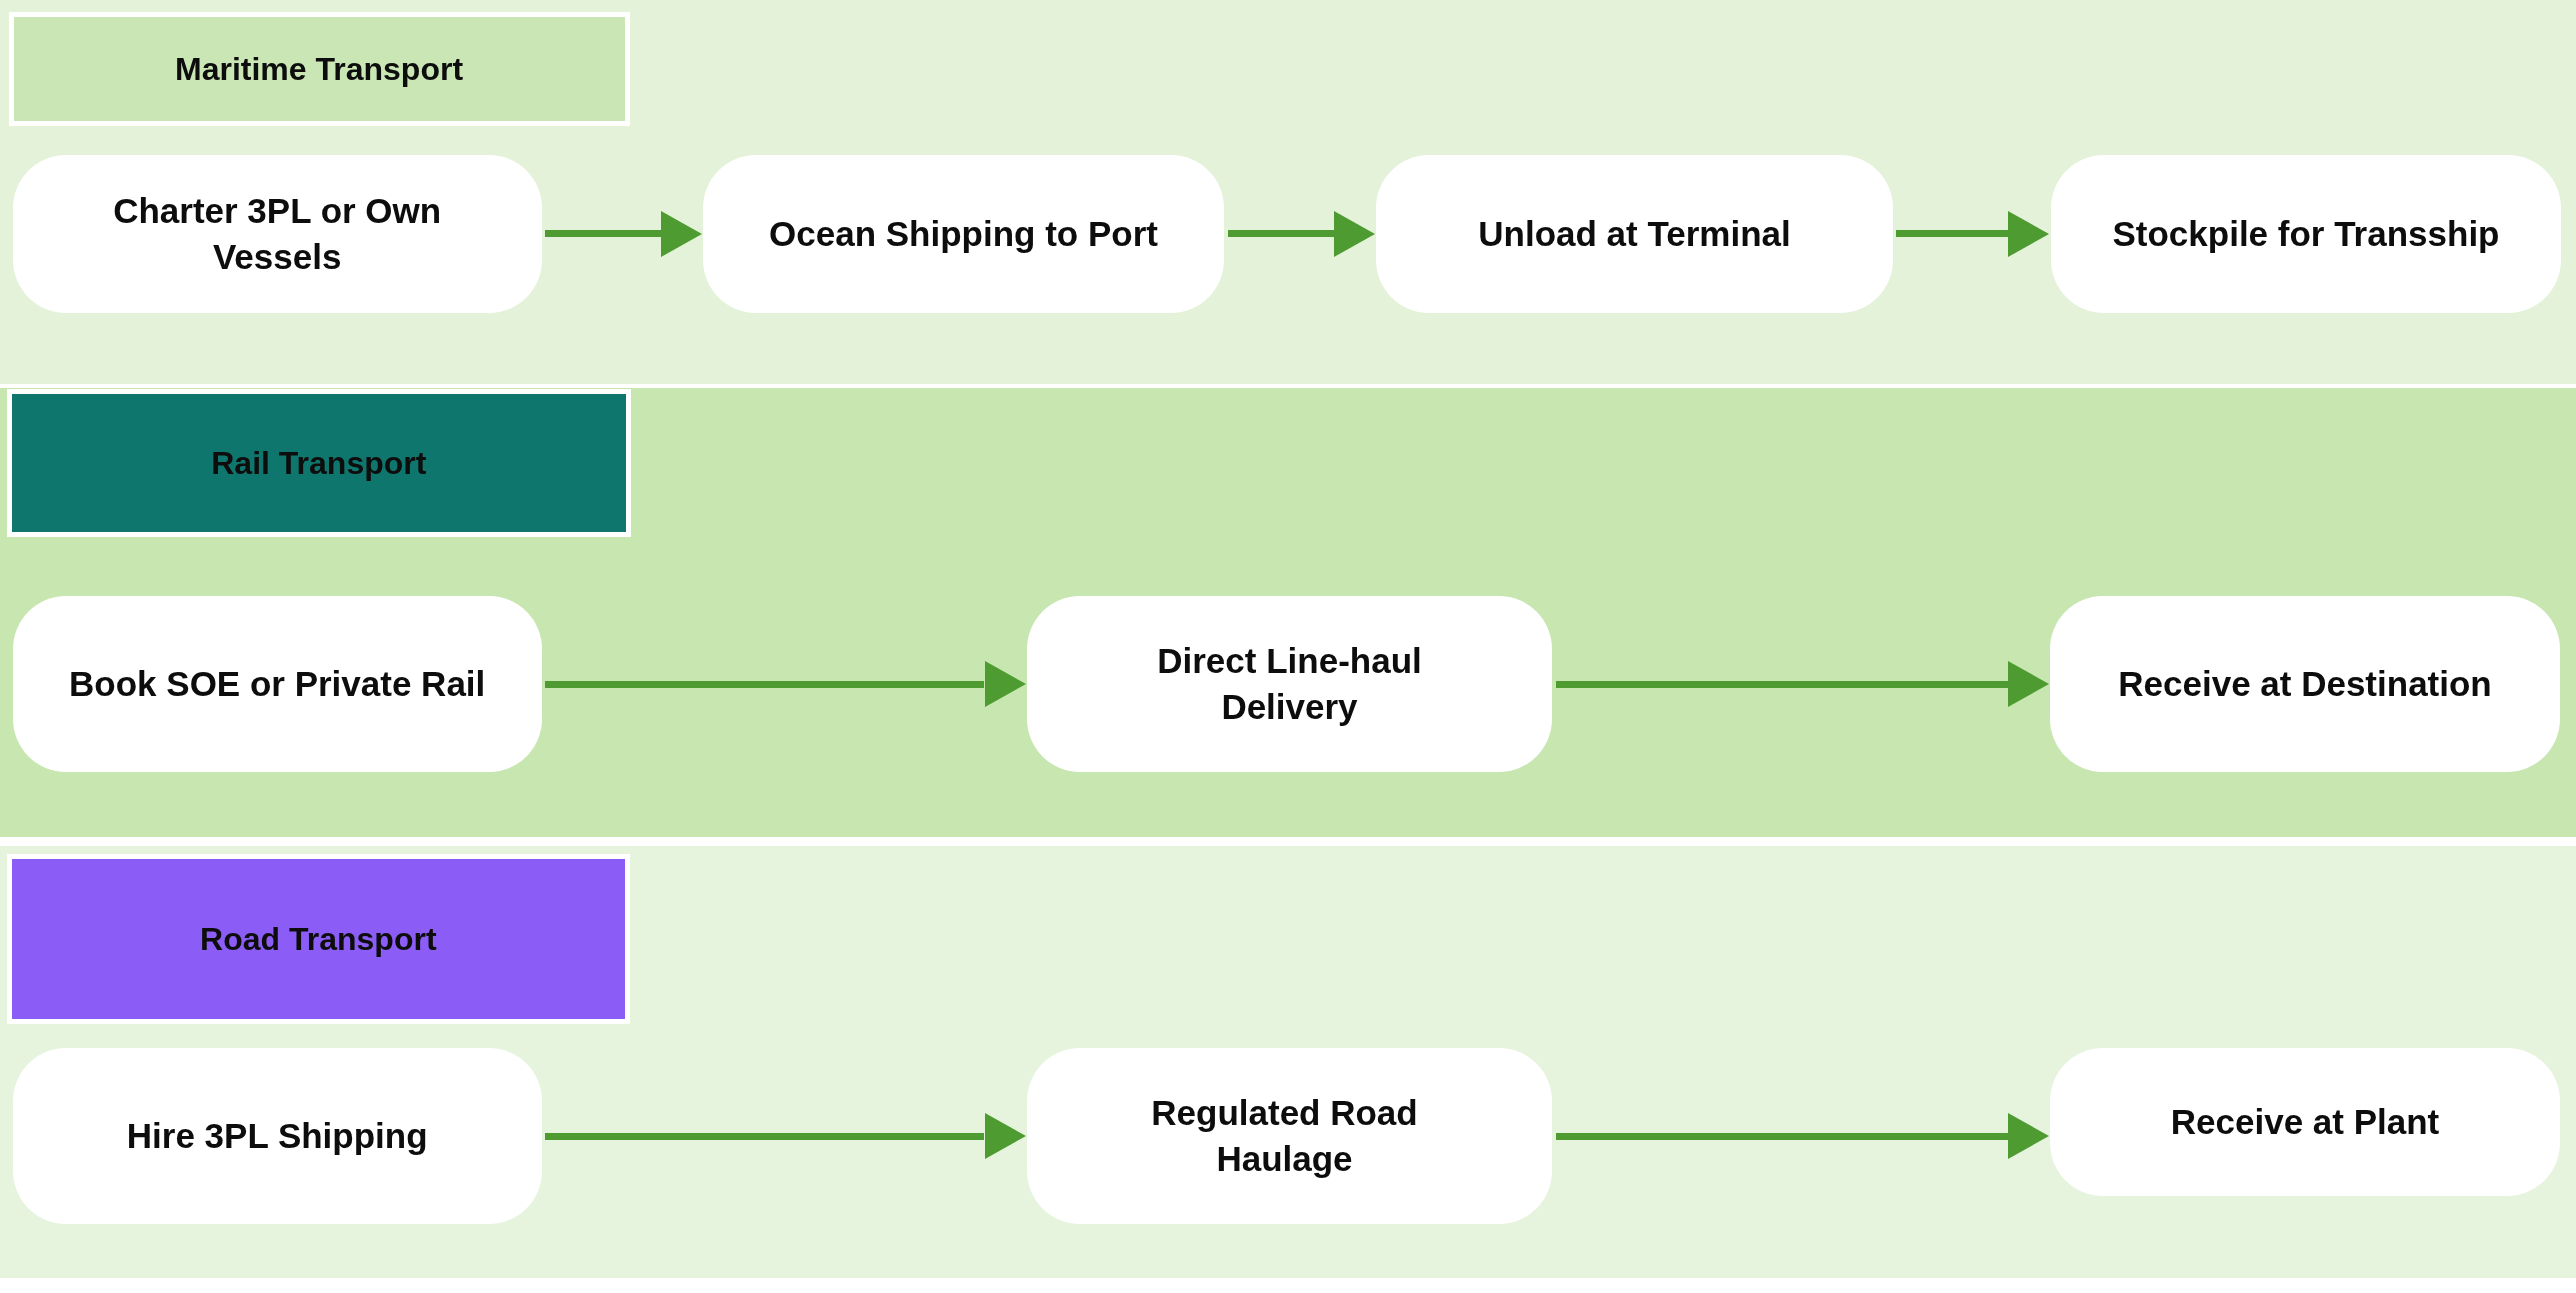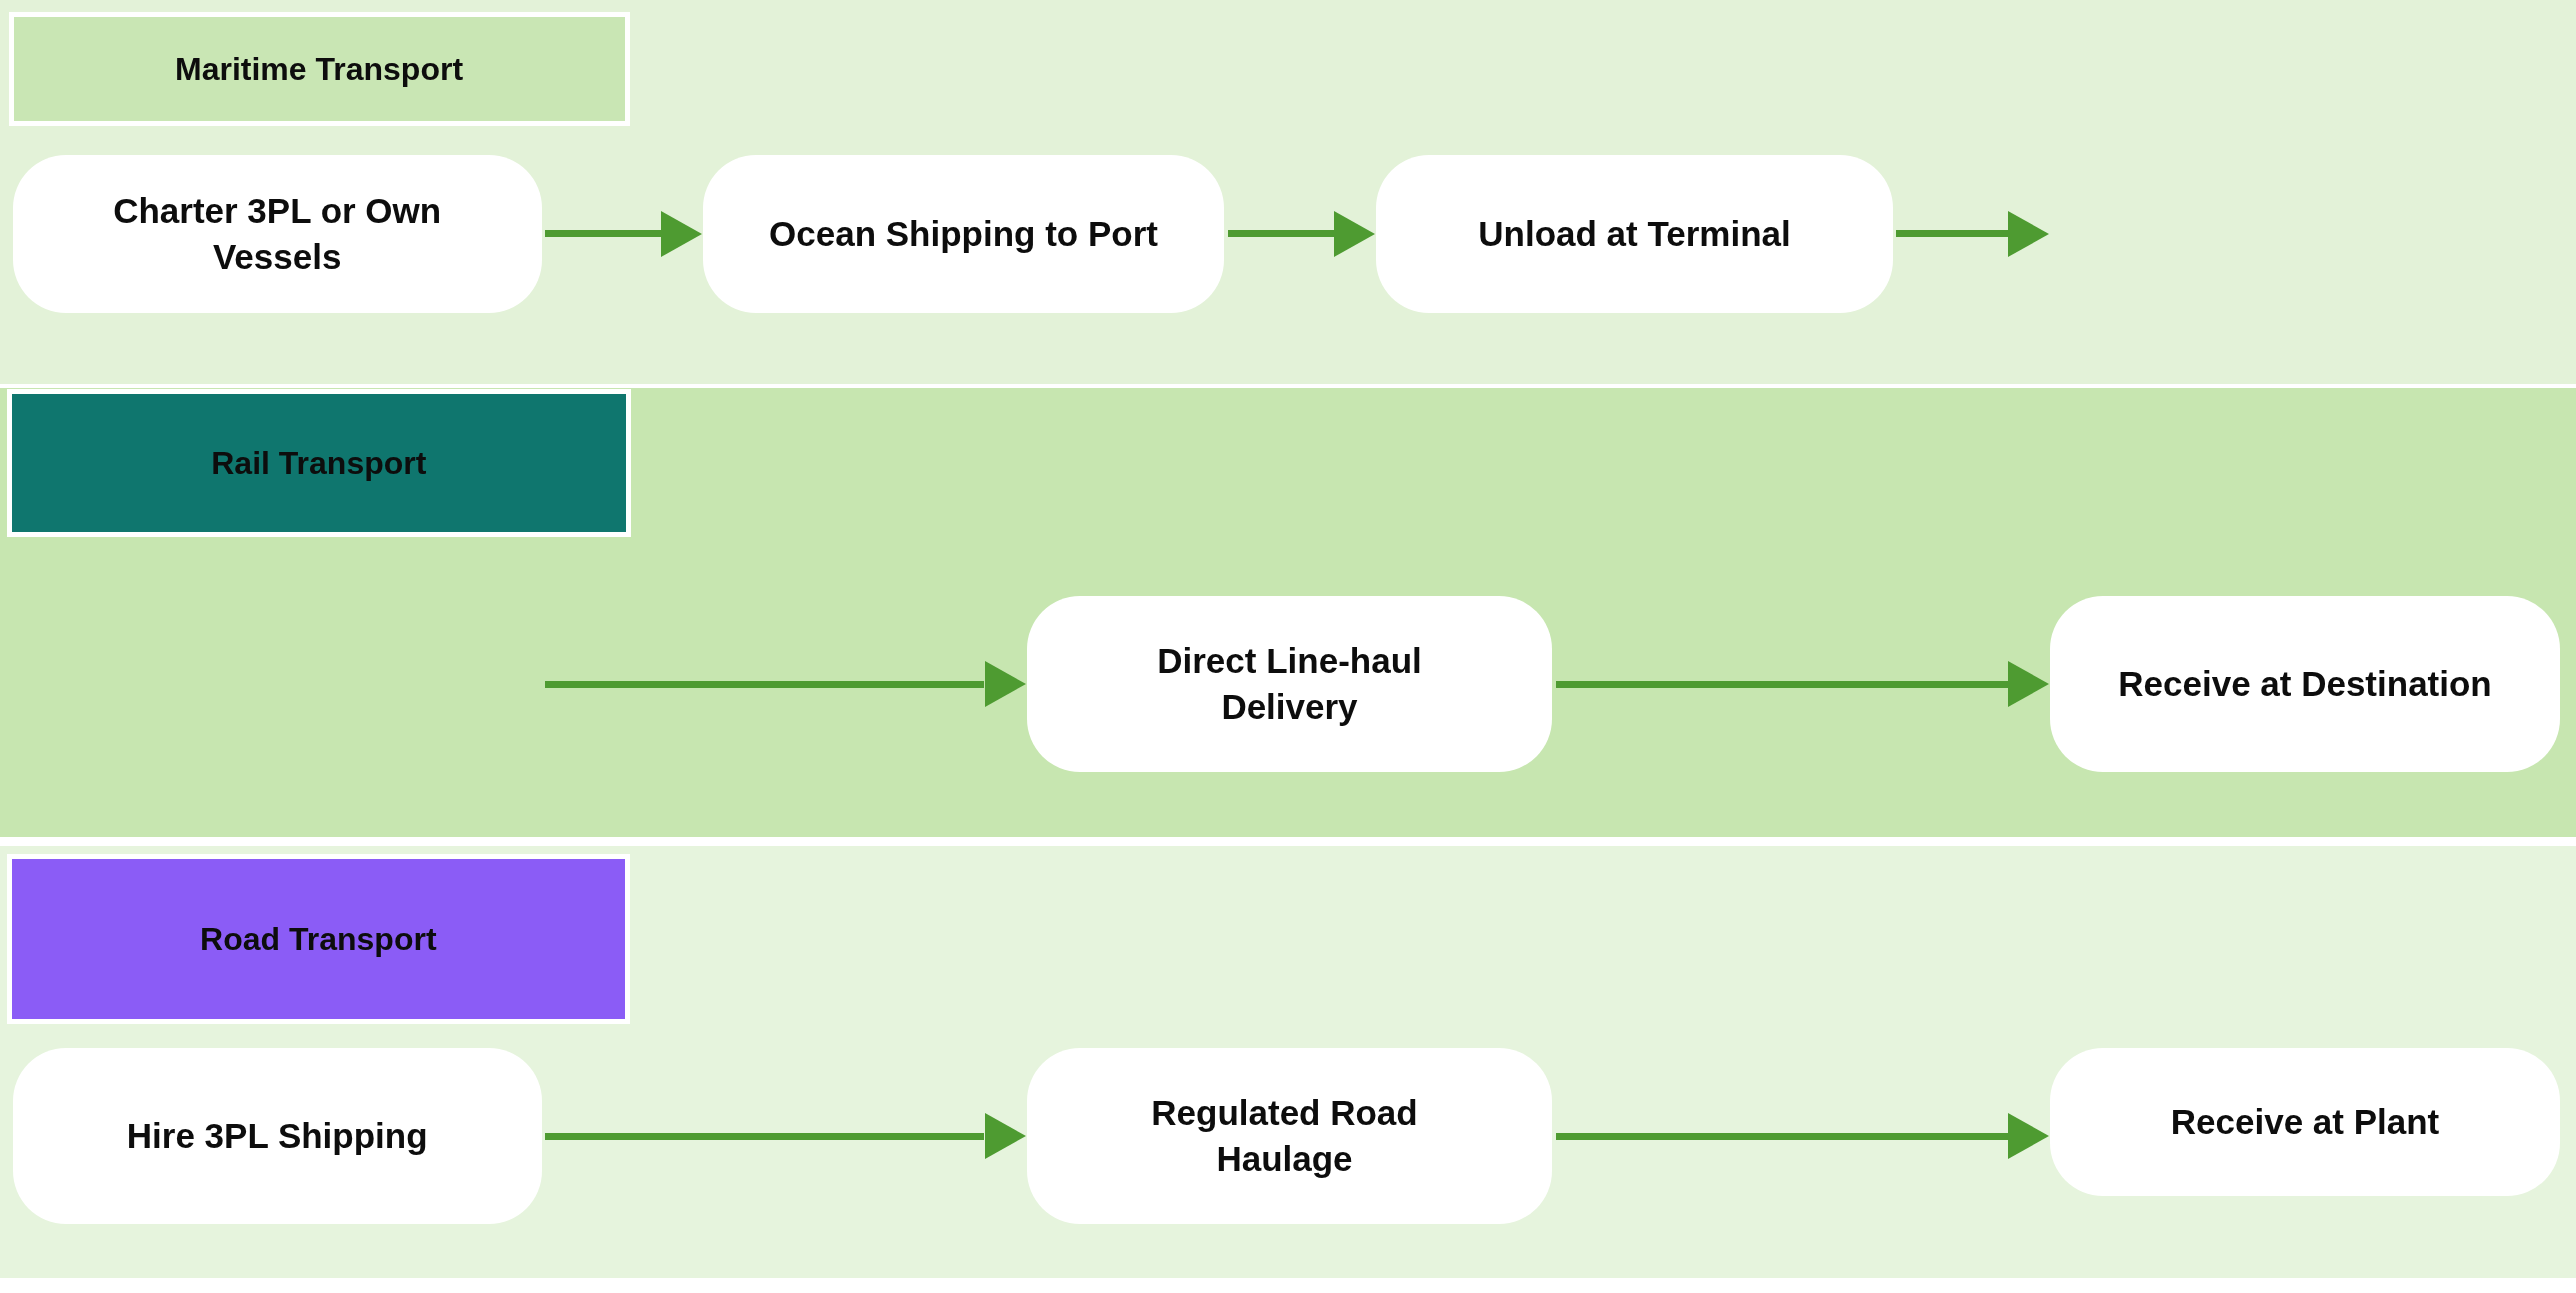--- a/index.html
+++ b/index.html
@@ -61,30 +61,32 @@
 
 <div id="canvas">
     <div class="band" style="top: 0px; height: 384px; background: rgb(227, 242, 216);"></div>
     <div class="lane-header" style="left: 8.5px; top: 12px; width: 621px; height: 114px; background: rgb(201, 230, 180);">
       <span>Maritime Transport</span>
     </div>
     <div class="step" style="left: 12.7px; top: 155px; width: 529px; height: 158px;"><span>Charter 3PL or Own
 Vessels</span></div>
     <div class="step" style="left: 703px; top: 155px; width: 521px; height: 158px;"><span>Ocean Shipping to Port</span></div>
     <div class="step" style="left: 1376px; top: 155px; width: 517px; height: 158px;"><span>Unload at Terminal</span></div>
+    <div class="step" style="left: 2051px; top: 155px; width: 510px; height: 158px;"><span>Stockpile for Transship</span></div>
     <div class="arrow-line" style="left: 545px; top: 230px; width: 116px; background: rgb(78, 155, 49);"></div>
     <div class="arrow-head" style="left: 661px; top: 211px; border-width: 23px 0px 23px 41px; border-left-color: rgb(78, 155, 49);"></div>
     <div class="arrow-line" style="left: 1228px; top: 230px; width: 106px; background: rgb(78, 155, 49);"></div>
     <div class="arrow-head" style="left: 1334px; top: 211px; border-width: 23px 0px 23px 41px; border-left-color: rgb(78, 155, 49);"></div>
     <div class="arrow-line" style="left: 1896px; top: 230px; width: 112px; background: rgb(78, 155, 49);"></div>
     <div class="arrow-head" style="left: 2008px; top: 211px; border-width: 23px 0px 23px 41px; border-left-color: rgb(78, 155, 49);"></div>
     <div class="band" style="top: 388px; height: 449px; background: rgb(199, 230, 176);"></div>
     <div class="lane-header" style="left: 6.8px; top: 389px; width: 624px; height: 148px; background: #0f766e;">
       <span>Rail Transport</span>
     </div>
+    <div class="step" style="left: 12.7px; top: 596px; width: 529px; height: 176px;"><span>Book SOE or Private Rail</span></div>
     <div class="step" style="left: 1027px; top: 596px; width: 525px; height: 176px;"><span>Direct Line-haul
 Delivery</span></div>
     <div class="step" style="left: 2050px; top: 596px; width: 510px; height: 176px; align-items: center;"><span>Receive at Destination</span></div>
     <div class="arrow-line" style="left: 545px; top: 681px; width: 439px; background: rgb(78, 155, 49);"></div>
     <div class="arrow-head" style="left: 985px; top: 661px; border-width: 23px 0px 23px 41px; border-left-color: rgb(78, 155, 49);"></div>
     <div class="arrow-line" style="left: 1556px; top: 681px; width: 452px; background: rgb(78, 155, 49);"></div>
     <div class="arrow-head" style="left: 2008px; top: 661px; border-width: 23px 0px 23px 41px; border-left-color: rgb(78, 155, 49);"></div>
     <div class="band" style="top: 846px; height: 432px; background: rgb(230, 244, 221);"></div>
     <div class="lane-header" style="left: 6.8px; top: 854px; width: 623px; height: 170px; background: #8b5cf6;">
       <span>Road Transport</span>

